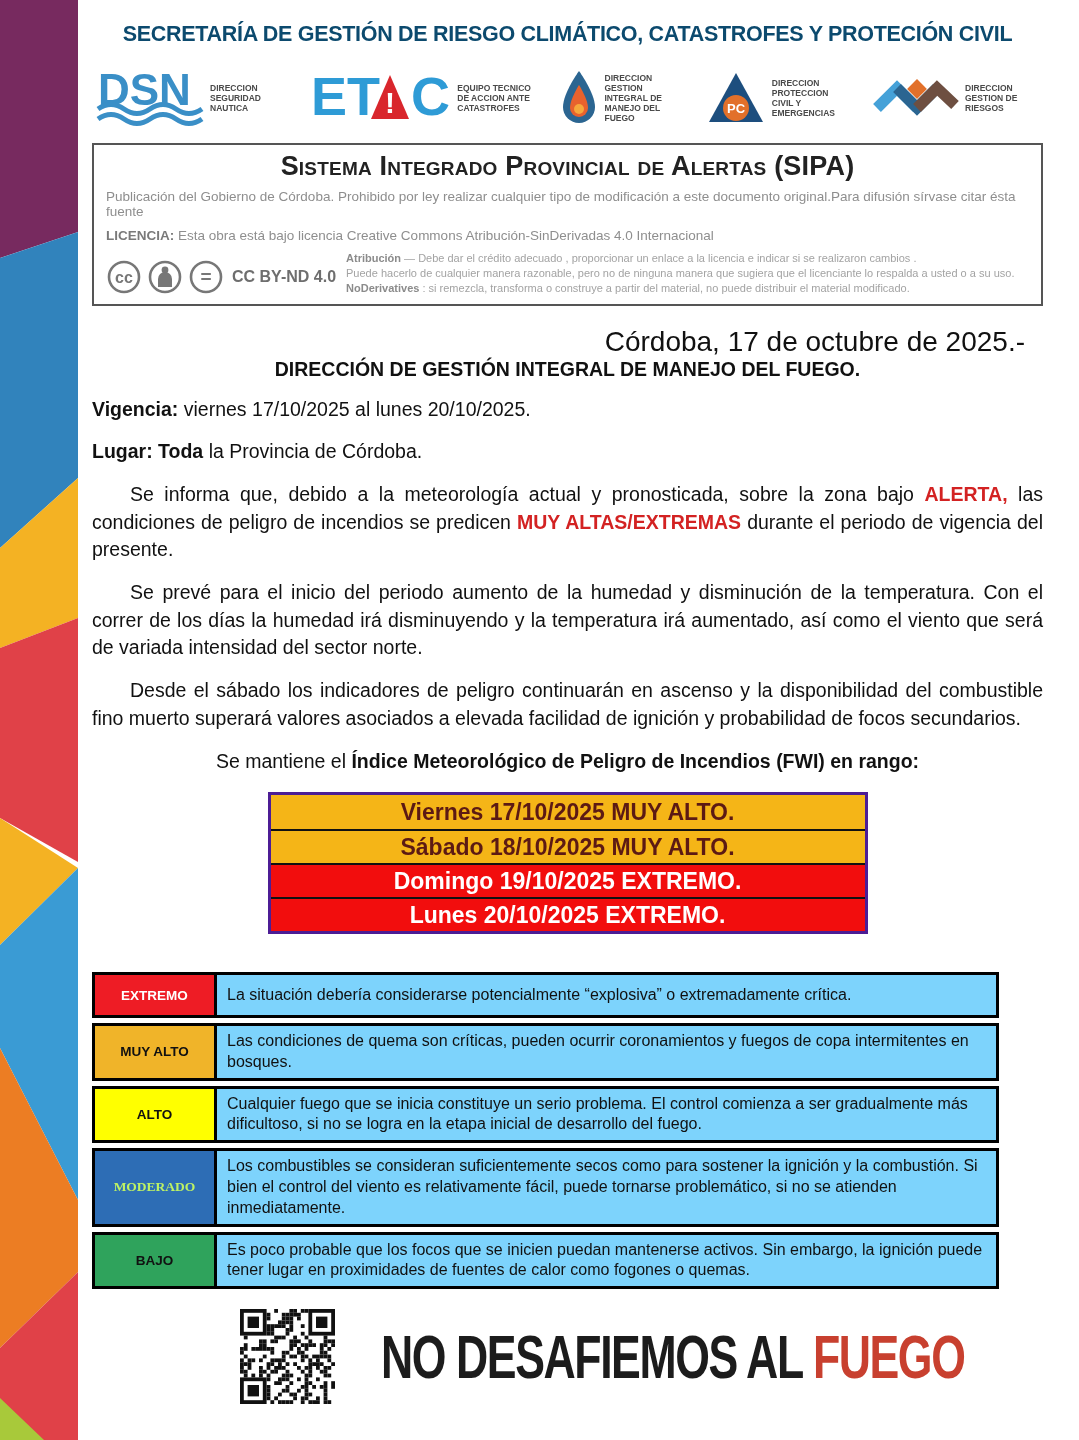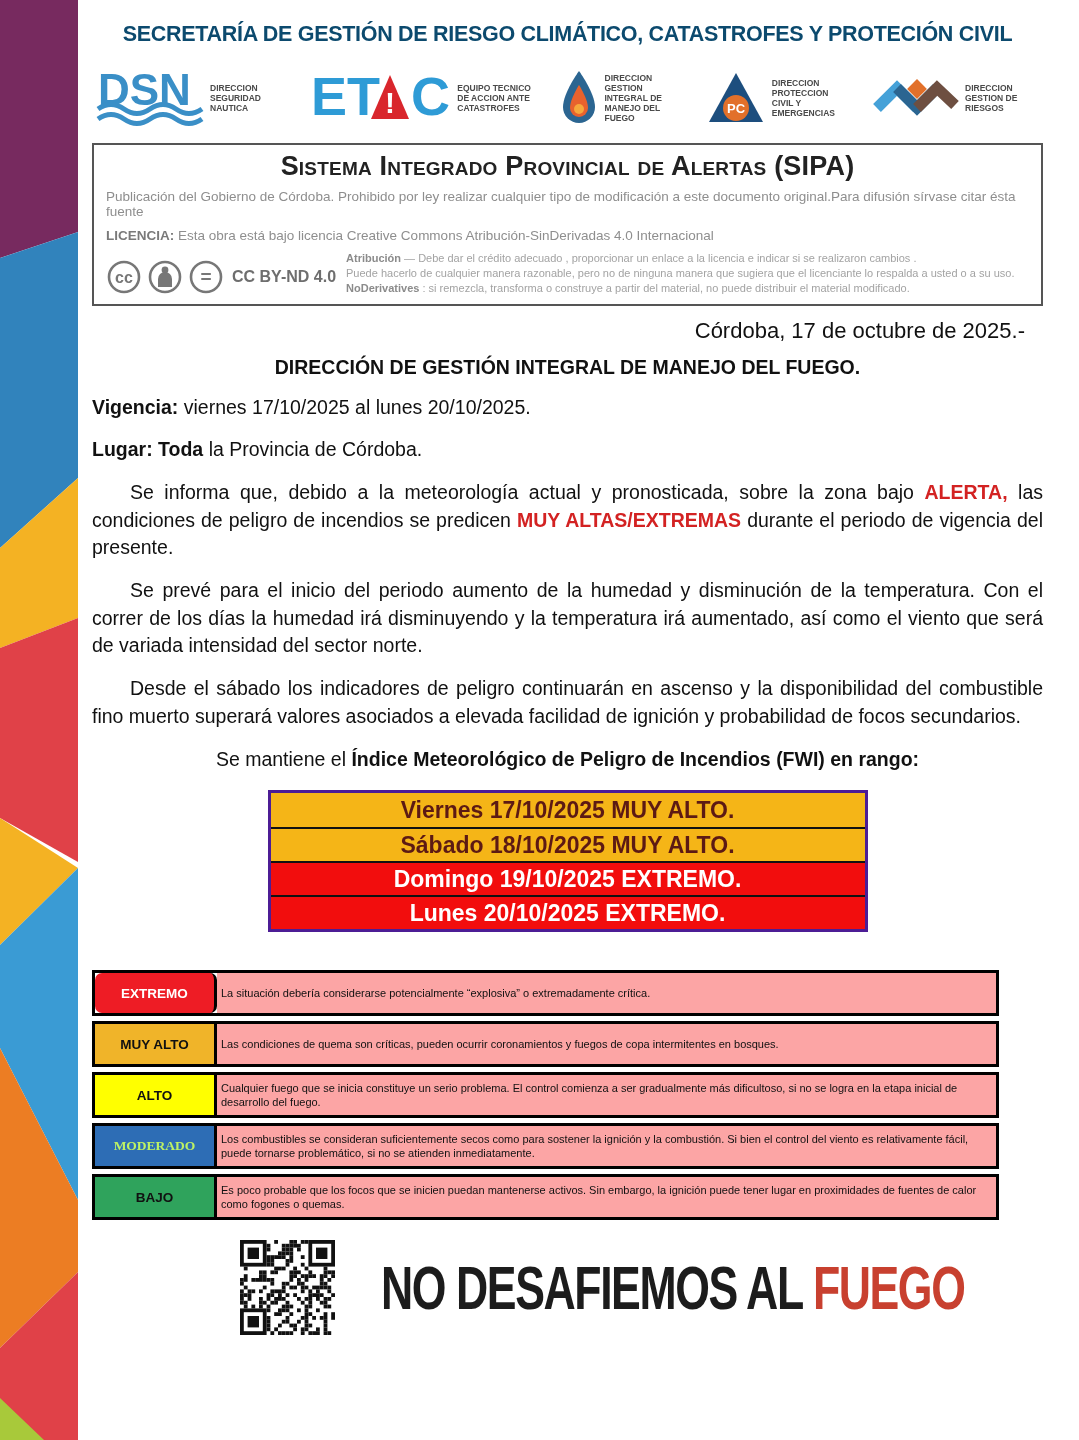--- a/index.html
+++ b/index.html
@@ -21,43 +21,43 @@
                 font-variant:small-caps; letter-spacing:0.2px; }
   .sipa-line1 { font-size:13.5px; color:#8e8e8e; margin-top:7px; }
   .sipa-lic { font-size:13.5px; color:#8e8e8e; margin-top:9px; }
   .sipa-lic b { color:#7a7a7a; }
   .cc-row { display:flex; align-items:flex-start; margin-top:8px; gap:10px; }
   .cc-left { display:flex; align-items:center; gap:8px; padding-top:8px; }
   .cc-label { font-size:16px; font-weight:bold; color:#6e6e6e; white-space:nowrap; }
   .attr-block { font-size:11px; color:#a3a3a3; line-height:1.35; }
   .attr-block b { color:#8b8b8b; }
 
-  .date-line { text-align:right; font-size:22px; color:#111; margin-top:12px; padding-right:18px; }
+  .date-line { text-align:right; font-size:28px; color:#111; margin-top:20px; padding-right:18px; }
 
   .alert-title { text-align:center; font-weight:bold; font-size:24px; color:#e11d1d;
                  line-height:1.35; margin-top:12px; }
-  .dir-title { text-align:center; font-weight:bold; font-size:19.5px; color:#111; margin-top:12px; }
+  .dir-title { text-align:center; font-weight:bold; font-size:19.5px; color:#111; }
 
   .body-text { font-size:19.5px; color:#111; line-height:1.42; }
   .line { margin-top:15px; }
   .para { margin-top:15px; text-align:justify; text-indent:38px; }
   .red-b { color:#d32222; font-weight:bold; }
   .fwi-intro { margin-top:16px; text-align:center; font-size:19.5px; }
 
   .fwi-table { width:600px; margin:16px auto 0 auto; border:3px solid #4c1d95; }
   .fwi-row { height:34px; display:flex; align-items:center; justify-content:center;
              font-weight:bold; font-size:23px; border-top:2px solid #111; }
   .fwi-row:first-child { border-top:none; }
 
   .legend { margin-top:38px; width:907px; }
   .lg-row { display:flex; border:3px solid #000; margin-bottom:5px; min-height:46px; }
   .lg-label { width:122px; flex:none; display:flex; align-items:center; justify-content:center;
               font-weight:bold; font-size:13.5px; border-right:3px solid #000; text-align:center; }
-  .lg-desc { flex:1; display:flex; align-items:center; font-size:11px; line-height:1.3;
-             padding:5px 4px; background:#fca5a5; color:#111; }
+  .lg-desc { flex:1; display:flex; align-items:center; font-size:16px; line-height:1.3;
+             padding:5px 10px; background:#7dd3fc; color:#111; }
 
   .footer { display:flex; align-items:center; margin-top:20px; padding-left:148px; }
   .qr { width:95px; height:95px; }
   .slogan { margin-left:46px; white-space:nowrap; font-weight:bold; font-size:62px;
             letter-spacing:-2px; transform:scaleX(0.72); transform-origin:left center; }
   .slogan .blk { color:#1c1c1c; }
   .slogan .red { color:#c8402f; }
 </style>
 </head>
 <body>
@@ -170,21 +170,21 @@
 
   <div class="fwi-table">
     <div class="fwi-row" style="background-color: rgb(245, 181, 23); color: rgb(92, 26, 20);">Viernes 17/10/2025 MUY ALTO.</div>
     <div class="fwi-row" style="background-color: rgb(245, 181, 23); color: rgb(92, 26, 20);">Sábado 18/10/2025 MUY ALTO.</div>
     <div class="fwi-row" style="background-color: rgb(242, 13, 13); color: rgb(255, 255, 255);">Domingo 19/10/2025 EXTREMO.</div>
     <div class="fwi-row" style="background-color: rgb(242, 13, 13); color: rgb(255, 255, 255);">Lunes 20/10/2025 EXTREMO.</div>
   </div>
 
   <div class="legend">
     <div class="lg-row">
-      <div class="lg-label" style="background-color: rgb(238, 28, 37); color: rgb(255, 255, 255); border-radius: 7px;">EXTREMO</div>
+      <div class="lg-label" style="background-color: rgb(238, 28, 37); color: rgb(255, 255, 255);">EXTREMO</div>
       <div class="lg-desc">La situación debería considerarse potencialmente “explosiva” o extremadamente crítica.</div>
     </div>
     <div class="lg-row">
       <div class="lg-label" style="background-color: rgb(240, 180, 41); color: rgb(17, 17, 17);">MUY ALTO</div>
       <div class="lg-desc">Las condiciones de quema son críticas, pueden ocurrir coronamientos y fuegos de copa intermitentes en bosques.</div>
     </div>
     <div class="lg-row">
       <div class="lg-label" style="background-color: rgb(255, 255, 0); color: rgb(17, 17, 17);">ALTO</div>
       <div class="lg-desc">Cualquier fuego que se inicia constituye un serio problema. El control comienza a ser gradualmente más dificultoso, si no se logra en la etapa inicial de desarrollo del fuego.</div>
     </div>

